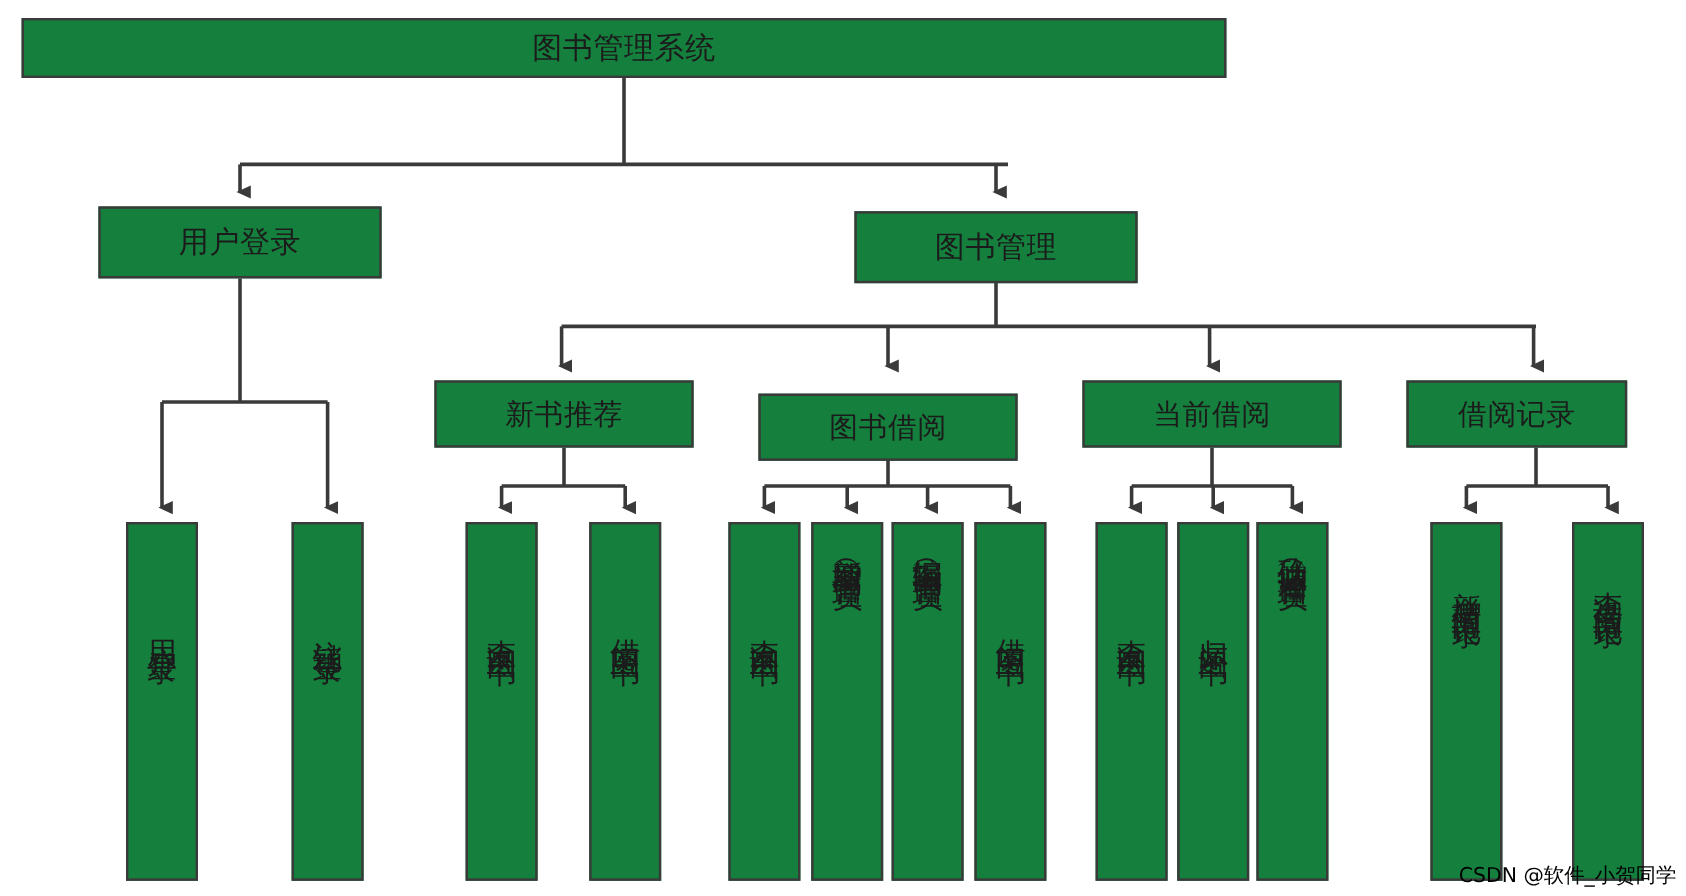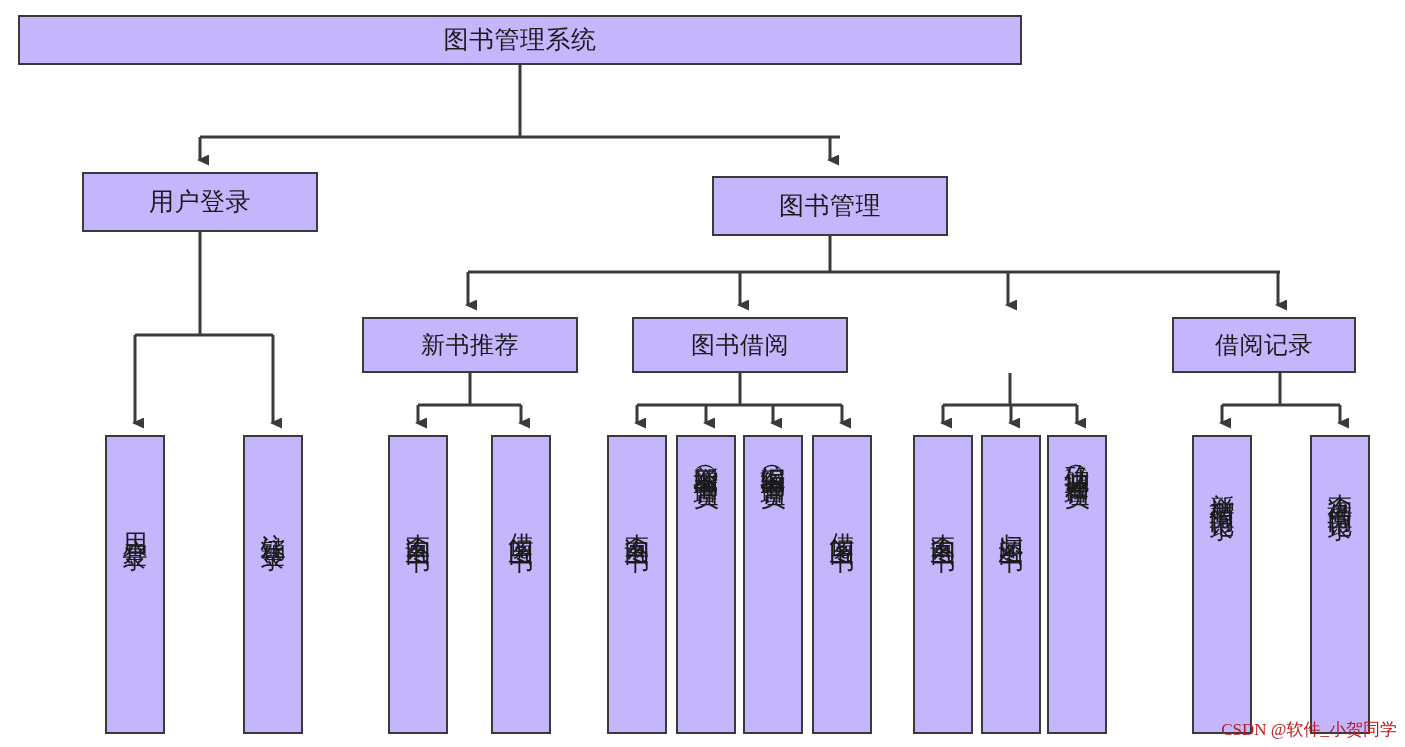--- a/index.html
+++ b/index.html
@@ -20,21 +20,21 @@
   svg#edges {
     position: absolute;
     left: 0;
     top: 0;
     width: 1405px;
     height: 747px;
   }
   .node {
     position: absolute;
     box-sizing: border-box;
-    background: #c4b5fd;
+    background: #15803d;
     border: 2px solid #3a3a3a;
     display: flex;
     align-items: center;
     justify-content: center;
     z-index: 2;
   }
   .node-label {
     color: #1b1b1b;
     line-height: 1.18;
     white-space: pre;
@@ -65,25 +65,24 @@
     padding-top: 8px;
   }
   .node.v.tall .node-label {
     letter-spacing: 3px;
   }
   .watermark {
     position: absolute;
     right: 8px;
     bottom: 6px;
     font-size: 17px;
-    color: #b91c1c;
+    color: #000000;
     z-index: 5;
     white-space: nowrap;
     pointer-events: none;
-    font-family: Liberation Serif, serif;
   }
 </style>
 </head>
 <body>
 
 <div id="diagram-root">
 
   <svg id="edges" viewBox="0 0 1405 747" xmlns="http://www.w3.org/2000/svg">
     <defs>
       <marker id="arrow" markerWidth="12" markerHeight="12" refX="5.5" refY="9" orient="auto" markerUnits="userSpaceOnUse">
@@ -141,22 +140,25 @@
   <div class="node h" style="left:82px; top:172px; width:236px; height:60px;">
     <span class="node-label">用户登录</span>
   </div>
   <div class="node h" style="left:712px; top:176px; width:236px; height:60px;">
     <span class="node-label">图书管理</span>
   </div>
 
   <div class="node h lvl3" style="left:362px; top:317px; width:216px; height:56px;">
     <span class="node-label">新书推荐</span>
   </div>
-  <div class="node h lvl3" style="left:632px; top:317px; width:216px; height:56px;">
+  <div class="node h lvl3" style="left:632px; top:328px; width:216px; height:56px;">
     <span class="node-label">图书借阅</span>
+  </div>
+  <div class="node h lvl3" style="left:902px; top:317px; width:216px; height:56px;">
+    <span class="node-label">当前借阅</span>
   </div>
   <div class="node h lvl3" style="left:1172px; top:317px; width:184px; height:56px;">
     <span class="node-label">借阅记录</span>
   </div>
 
   <div class="node v" style="left:105px; top:435px; width:60px; height:299px; padding-top:76px;">
     <span class="node-label">用户登录</span>
   </div>
   <div class="node v" style="left:243px; top:435px; width:60px; height:299px; padding-top:76px;">
     <span class="node-label">注销登录</span>

